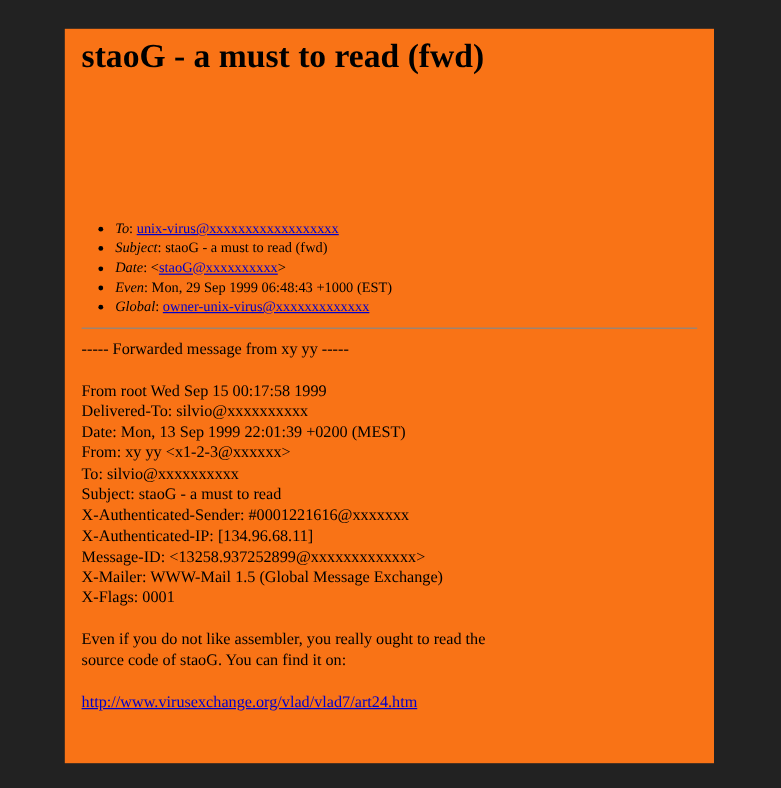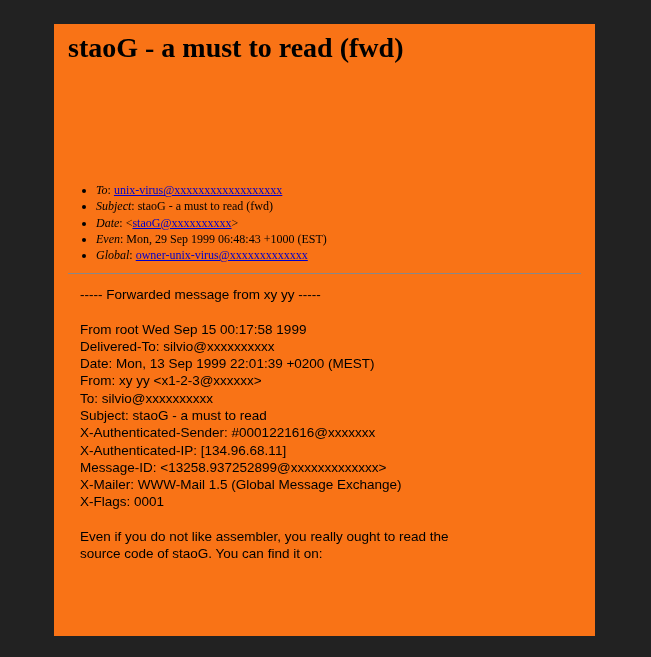--- a/index.html
+++ b/index.html
@@ -48,22 +48,22 @@
     color: #0000cc;
     text-decoration: underline;
   }
   hr.rule {
     margin: 6px 0 8px 0;
     border: none;
     border-top: 1px solid #888;
     height: 0;
   }
   pre.body {
-    margin: 12px;
-    font-family: Liberation Sans, sans-serif;
+    margin: 0;
+    font-family: Liberation Serif, serif;
     font-size: 13.5px;
     line-height: 1.28;
     white-space: pre-wrap;
     word-wrap: break-word;
   }
   pre.body a {
     color: #0000cc;
     text-decoration: underline;
   }
 </style>
@@ -106,15 +106,15 @@
 Subject: staoG - a must to read
 X-Authenticated-Sender: #0001221616@xxxxxxx
 X-Authenticated-IP: [134.96.68.11]
 Message-ID: &lt;13258.937252899@xxxxxxxxxxxxx&gt;
 X-Mailer: WWW-Mail 1.5 (Global Message Exchange)
 X-Flags: 0001
 
 Even if you do not like assembler, you really ought to read the
 source code of staoG. You can find it on:
 
-</span></pre>
+</span><a href="#">http://www.virusexchange.org/vlad/vlad7/art24.htm</a></pre>
 
 </div>
 
 </body></html>

